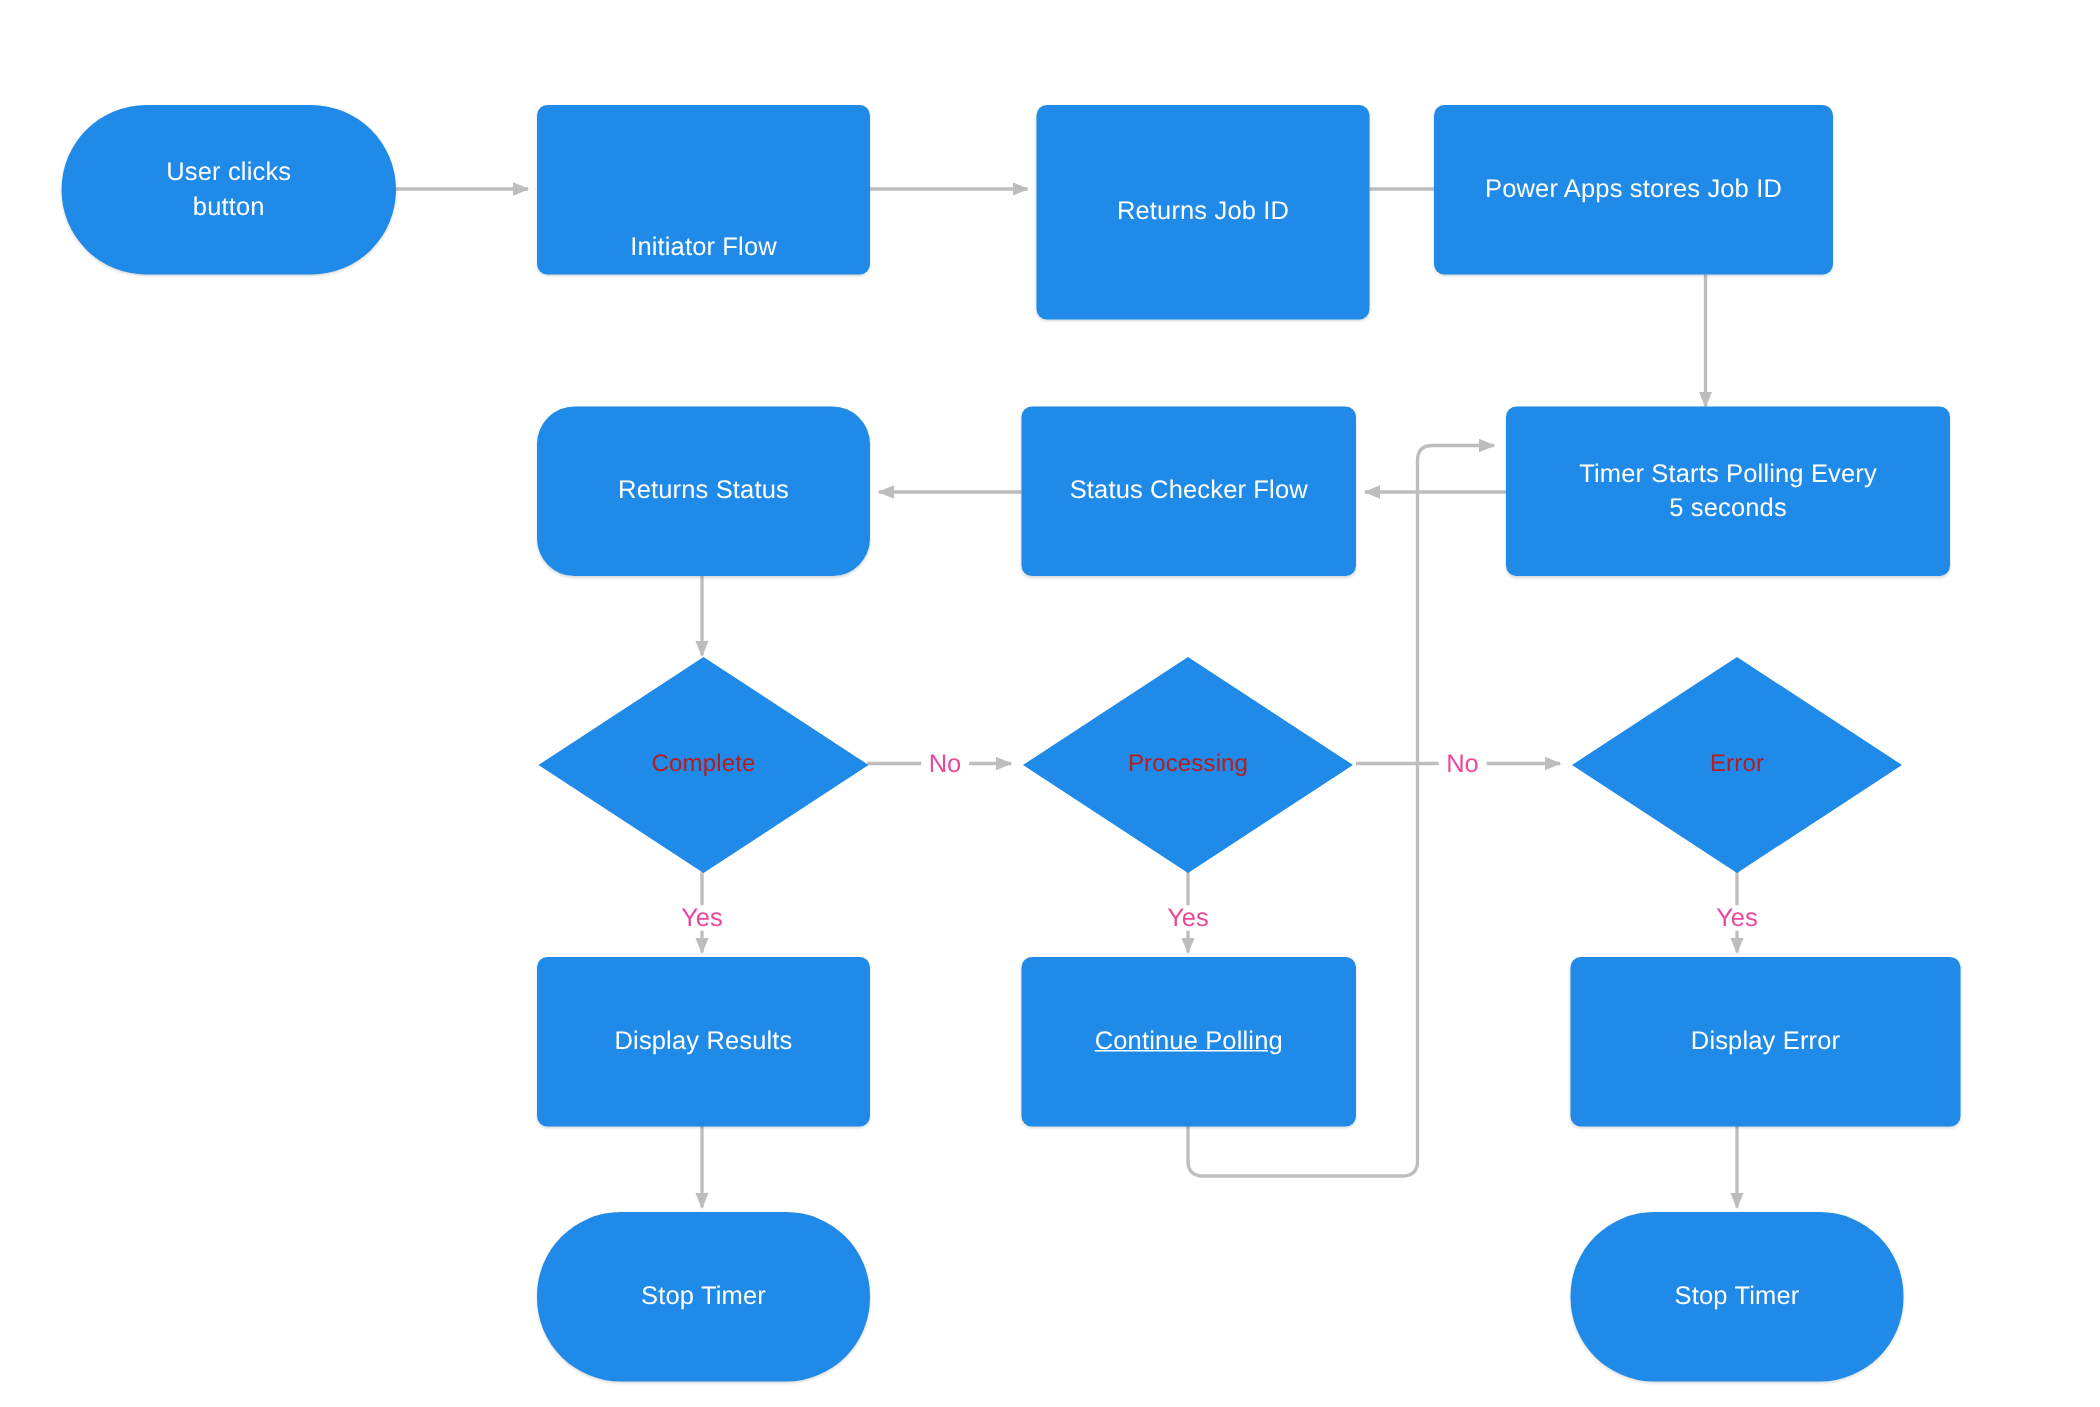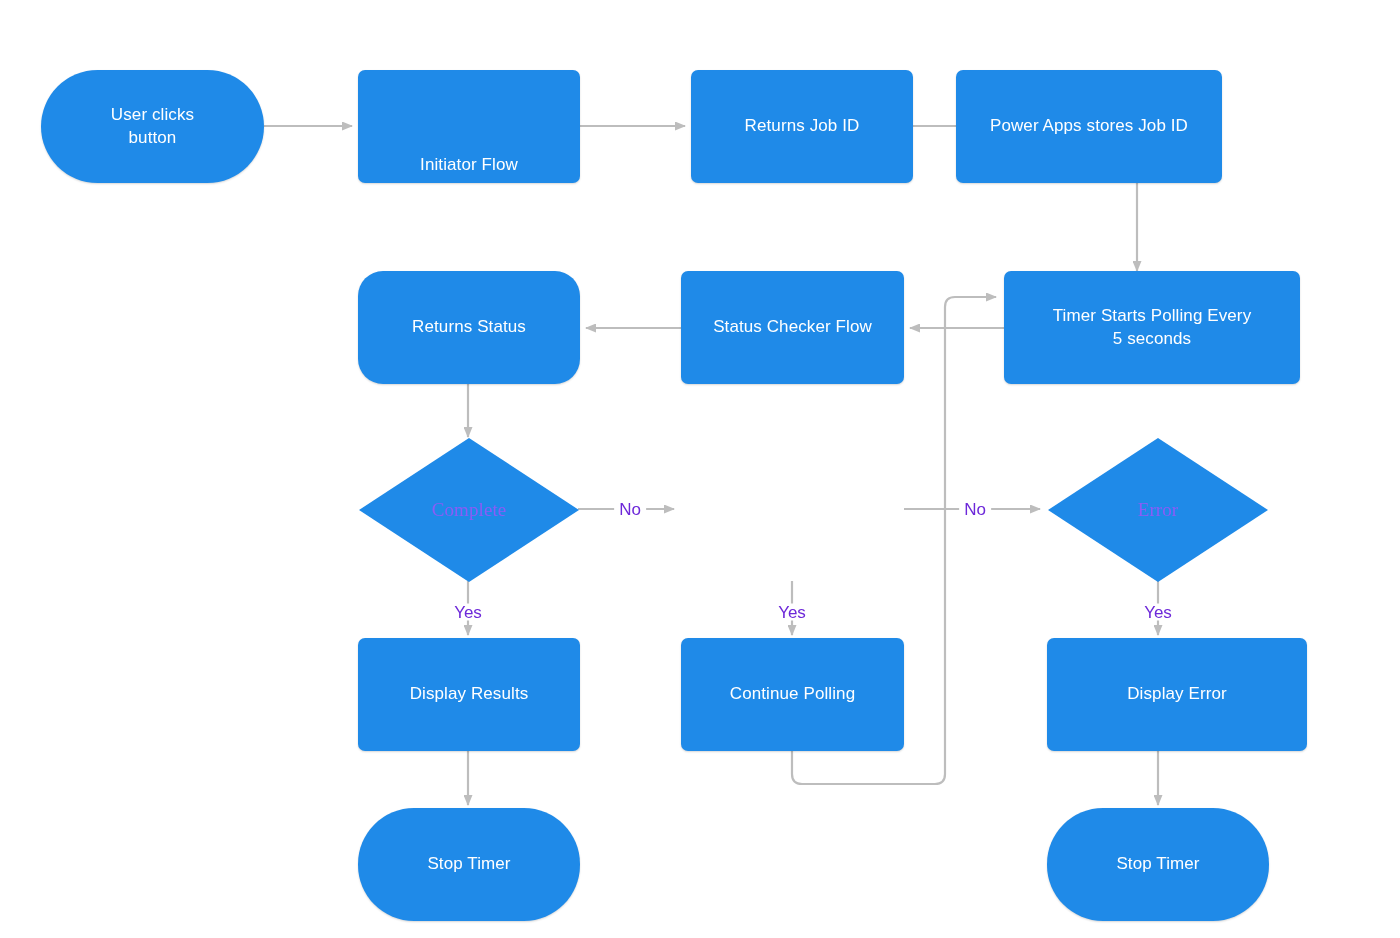--- a/index.html
+++ b/index.html
@@ -60,27 +60,26 @@
   .decision .dia-shape {
     position: absolute;
     left: 0;
     top: 0;
     width: 100%;
     height: 100%;
   }
   .decision .dia-label {
     position: relative;
     z-index: 2;
-    color: #8b5cf6;
-    font-size: 19px;
-    font-family: Liberation Serif, serif;
+    color: #b91c1c;
+    font-size: 16px;
   }
   .edge-label {
     position: absolute;
-    color: #6d28d9;
+    color: #ec4899;
     font-size: 17px;
     background: #ffffff;
     padding: 0 5px;
     line-height: 1;
     white-space: nowrap;
   }
   .edge-label.horizontal {
     transform: translate(-50%, -50%);
   }
   .edge-label.vertical {
@@ -128,21 +127,21 @@
 
   <div class="node start" style="left:41px; top:31px; width:223px; height:113px;">
     <span>User clicks
 button</span>
   </div>
 
   <div class="node process" style="left:358px; top:31px; width:222px; height:113px;align-items:flex-end;">
     <span>Initiator Flow</span>
   </div>
 
-  <div class="node process" style="left:691px; top:31px; width:222px; height:113px;text-align:right;">
+  <div class="node process" style="left:691px; top:31px; width:222px; height:143px;text-align:right;">
     <span>Returns Job ID</span>
   </div>
 
   <div class="node process" style="left:956px; top:31px; width:266px; height:113px;">
     <span>Power Apps stores Job ID</span>
   </div>
 
   <div class="node process" style="left:358px; top:232px; width:222px; height:113px;border-radius:25px;">
     <span>Returns Status</span>
   </div>
@@ -156,33 +155,39 @@
 5 seconds</span>
   </div>
 
   <div class="node decision" style="left:358px; top:398px; width:222px; height:146px;">
     <svg class="dia-shape" viewBox="0 0 222 146" preserveAspectRatio="none">
       <polygon points="111,1 221,73 111,145 1,73" fill="#1f8ae8"></polygon>
     </svg>
     <span class="dia-label">Complete</span>
   </div>
 
+  <div class="node decision" style="left:681px; top:398px; width:222px; height:146px;">
+    <svg class="dia-shape" viewBox="0 0 222 146" preserveAspectRatio="none">
+      <polygon points="111,1 221,73 111,145 1,73" fill="#1f8ae8"></polygon>
+    </svg>
+    <span class="dia-label">Processing</span>
+  </div>
 
   <div class="node decision" style="left:1047px; top:398px; width:222px; height:146px;">
     <svg class="dia-shape" viewBox="0 0 222 146" preserveAspectRatio="none">
       <polygon points="111,1 221,73 111,145 1,73" fill="#1f8ae8"></polygon>
     </svg>
     <span class="dia-label">Error</span>
   </div>
 
   <div class="node process" style="left:358px; top:599px; width:222px; height:113px;">
     <span>Display Results</span>
   </div>
 
-  <div class="node process" style="left:681px; top:599px; width:223px; height:113px;">
+  <div class="node process" style="left:681px; top:599px; width:223px; height:113px;text-decoration:underline;">
     <span>Continue Polling</span>
   </div>
 
   <div class="node process" style="left:1047px; top:599px; width:260px; height:113px;">
     <span>Display Error</span>
   </div>
 
   <div class="node terminator" style="left:358px; top:769px; width:222px; height:113px;">
     <span>Stop Timer</span>
   </div>

